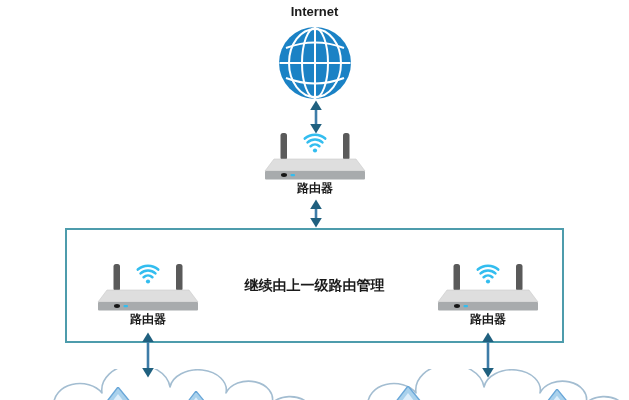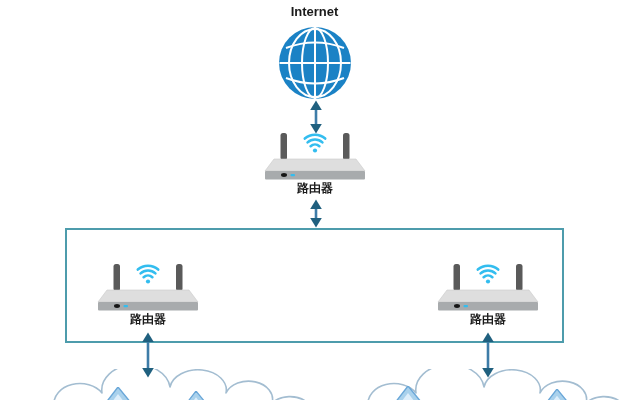--- a/index.html
+++ b/index.html
@@ -101,20 +101,21 @@
   </svg>
   <div class="lbl lbl-router" style="left:263px;top:180px">路由器</div>
 
   <svg class="arrow-svg" style="left:307px;top:199px" width="18" height="29" viewBox="0 0 18 29">
     <line x1="9" y1="8" x2="9" y2="21" class="arrow-shaft"></line>
     <polygon points="9,0.5 3.2,10 14.8,10" class="arrow-head"></polygon>
     <polygon points="9,28.5 3.2,19 14.8,19" class="arrow-head"></polygon>
   </svg>
 
   <div class="mgmt-box"></div>
+  <div class="lbl lbl-box">继续由上一级路由管理</div>
 
   <svg class="abs" style="left:96px;top:261px;z-index:2" width="104" height="52" viewBox="0 0 104 52">
     <use href="#router-sym"></use>
   </svg>
   <div class="lbl lbl-router" style="left:96px;top:311px;z-index:2">路由器</div>
 
   <svg class="abs" style="left:436px;top:261px;z-index:2" width="104" height="52" viewBox="0 0 104 52">
     <use href="#router-sym"></use>
   </svg>
   <div class="lbl lbl-router" style="left:436px;top:311px;z-index:2">路由器</div>

